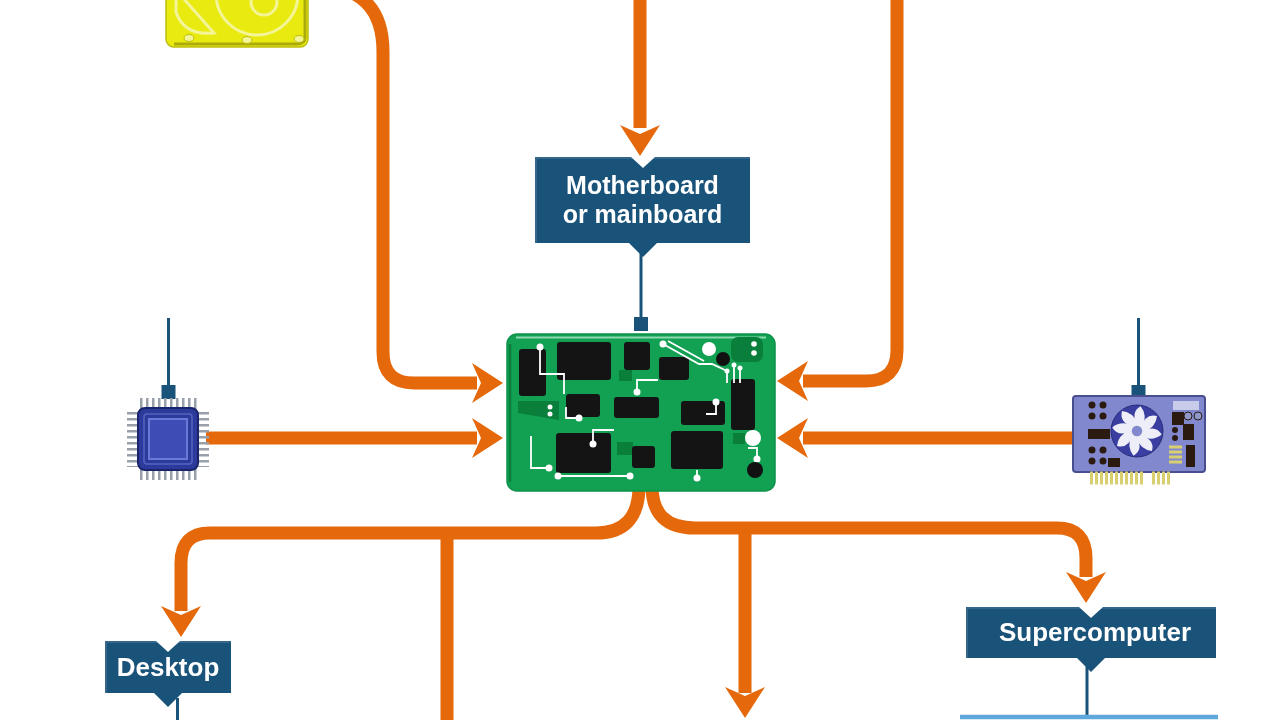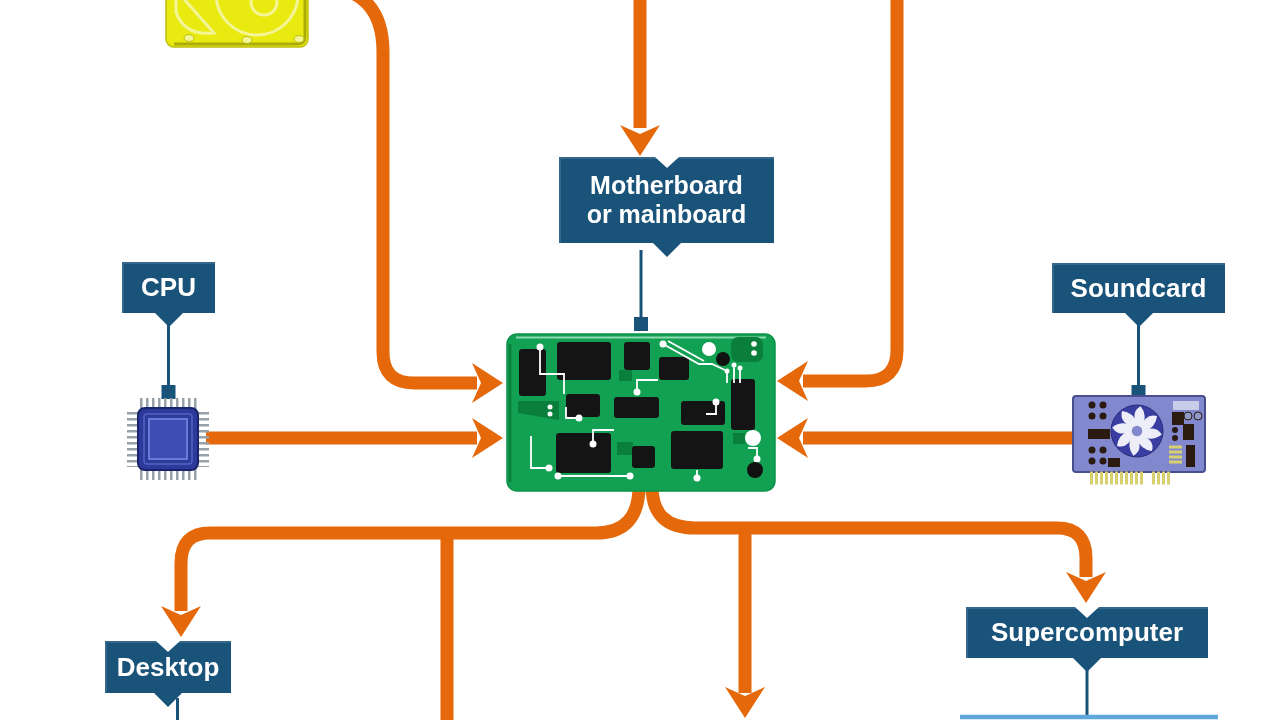--- a/index.html
+++ b/index.html
@@ -29,21 +29,21 @@
   .label .tail{
     position:absolute;top:100%;left:50%;transform:translateX(-50%);
     width:0;height:0;border:14px solid transparent;border-bottom:0;
     border-top:14px solid var(--teal);
   }
   .label .notch{
     position:absolute;top:0;left:50%;transform:translateX(-50%);
     width:0;height:0;border:12px solid transparent;border-bottom:0;
     border-top:11px solid #fff;
   }
-  #motherboard-label{font-size:25px;margin-left:24px;}
+  #motherboard-label{font-size:25px;}
 </style>
 </head>
 <body>
 
 <div id="canvas">
 
 <svg id="diagram-svg" width="1280" height="720" viewBox="0 0 1280 720">
   <defs>
     <path id="ah" d="M0,0 L-31,-20 L-22,0 L-31,20 Z"></path>
     <path id="blade" d="M 4 -3 Q 8 -18 20 -15 Q 19 -4 7 1 Z"></path>
@@ -226,35 +226,27 @@
   </g>
 </svg>
 
   <div class="label" id="motherboard-label" style="left:535px;top:157px;width:215px;height:86px;">
     <span>Motherboard
 or mainboard</span>
     <i class="notch"></i>
     <i class="tail"></i>
   </div>
 
-  <div class="label" id="cpu-label" style="left:122px;top:262px;width:93px;height:51px;">
-    <span>CPU</span>
-    <i class="tail"></i>
-  </div>
-
-  <div class="label" id="soundcard-label" style="left:1052px;top:263px;width:173px;height:50px;">
-    <span>Soundcard</span>
-    <i class="tail"></i>
-  </div>
+
 
   <div class="label" id="desktop-label" style="left:105px;top:641px;width:126px;height:52px;">
     <span>Desktop</span>
     <i class="notch"></i>
     <i class="tail"></i>
   </div>
 
-  <div class="label" id="supercomputer-label" style="left:966px;top:607px;width:242px;height:51px;">
+  <div class="label" id="supercomputer-label" style="left:966px;top:607px;width:242px;height:51px;padding-left:8px;">
     <span>Supercomputer</span>
     <i class="notch"></i>
     <i class="tail"></i>
   </div>
 
 </div>
 
 </body></html>

